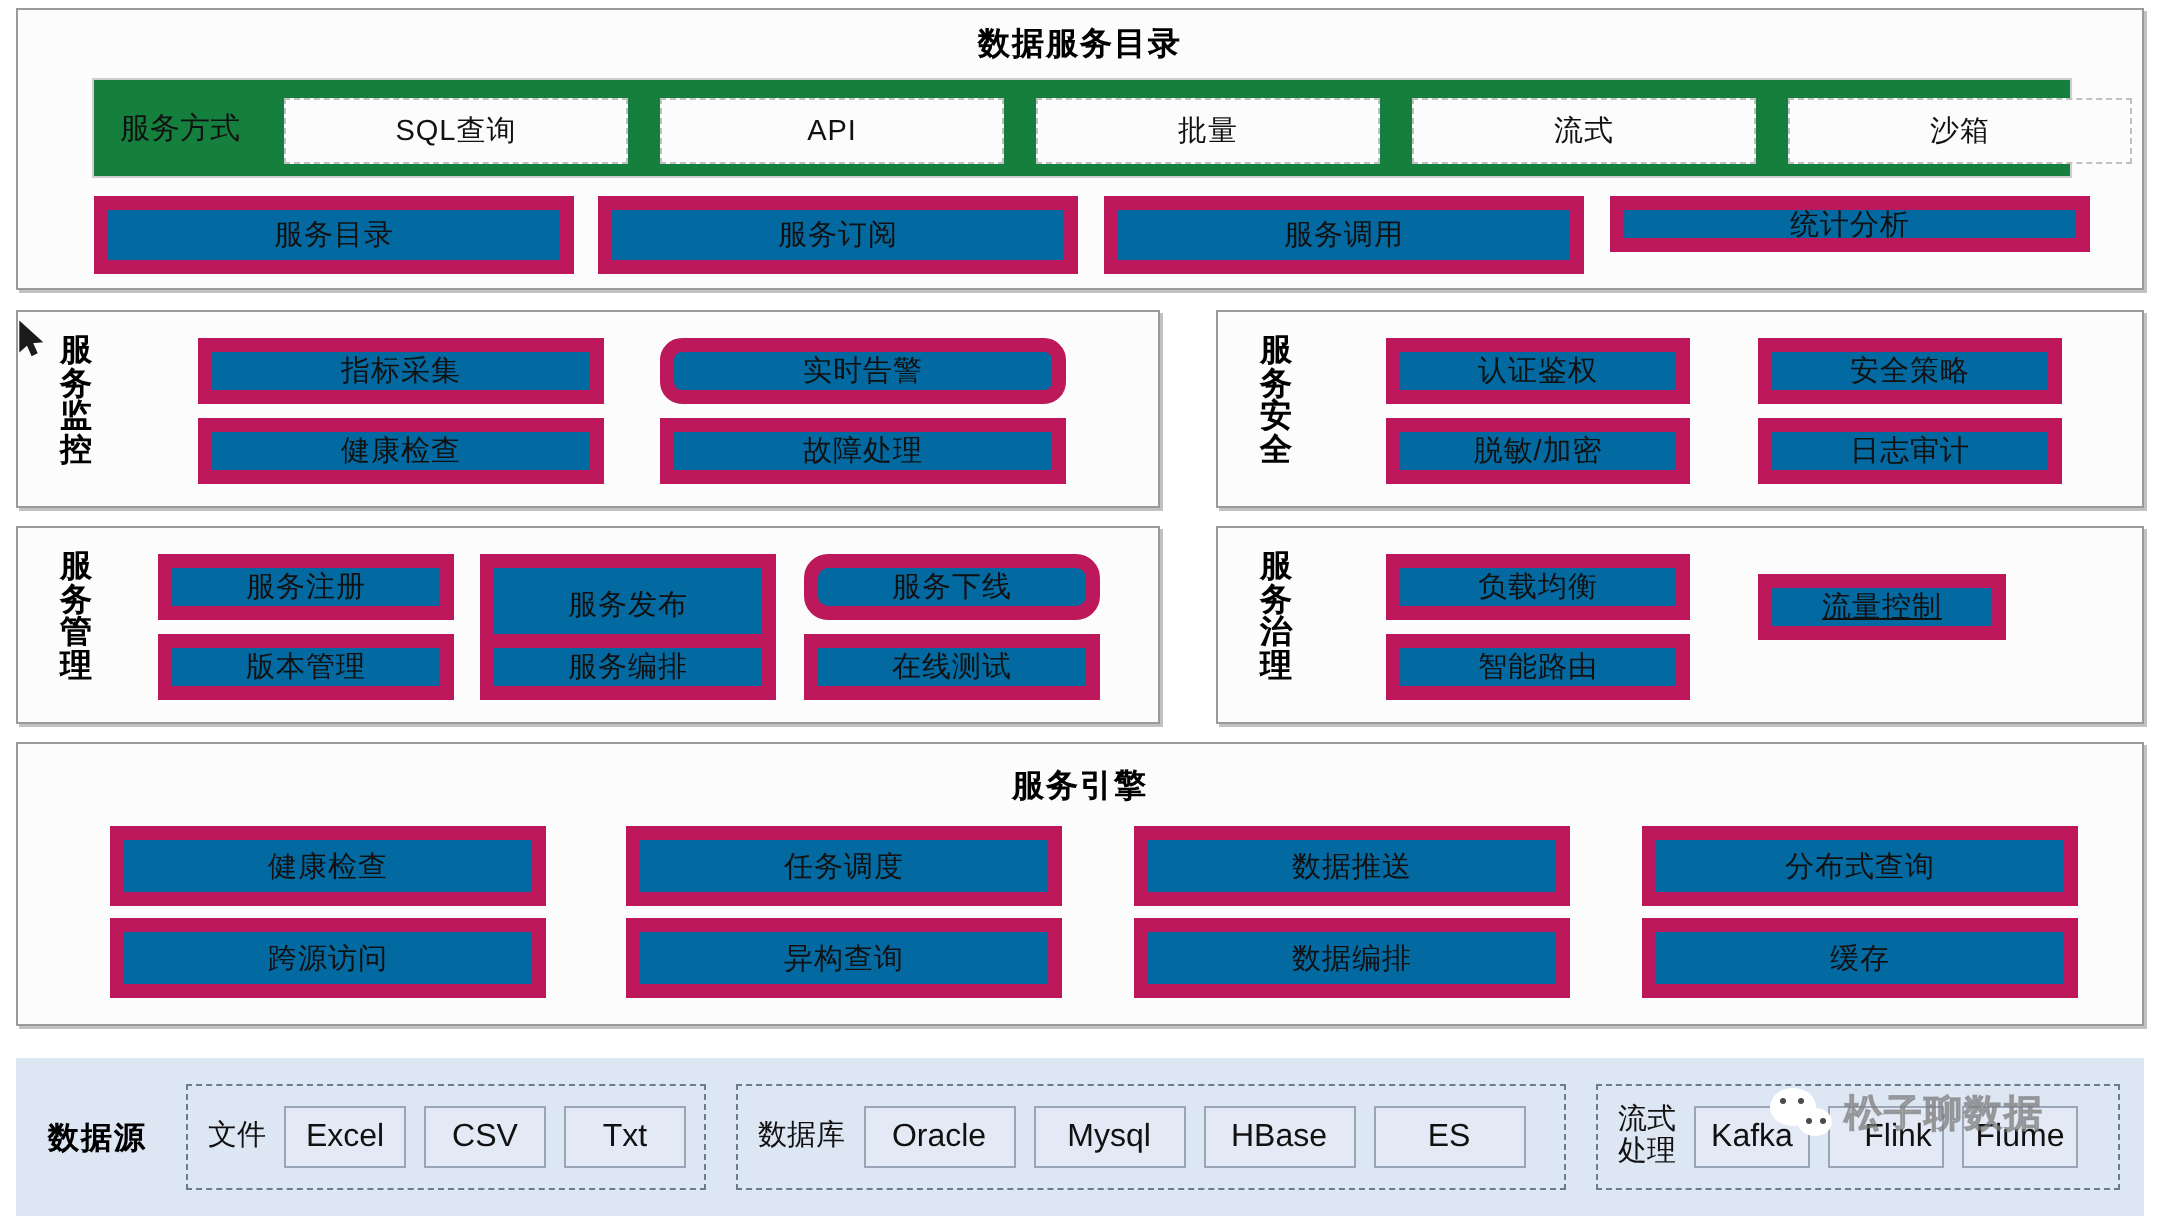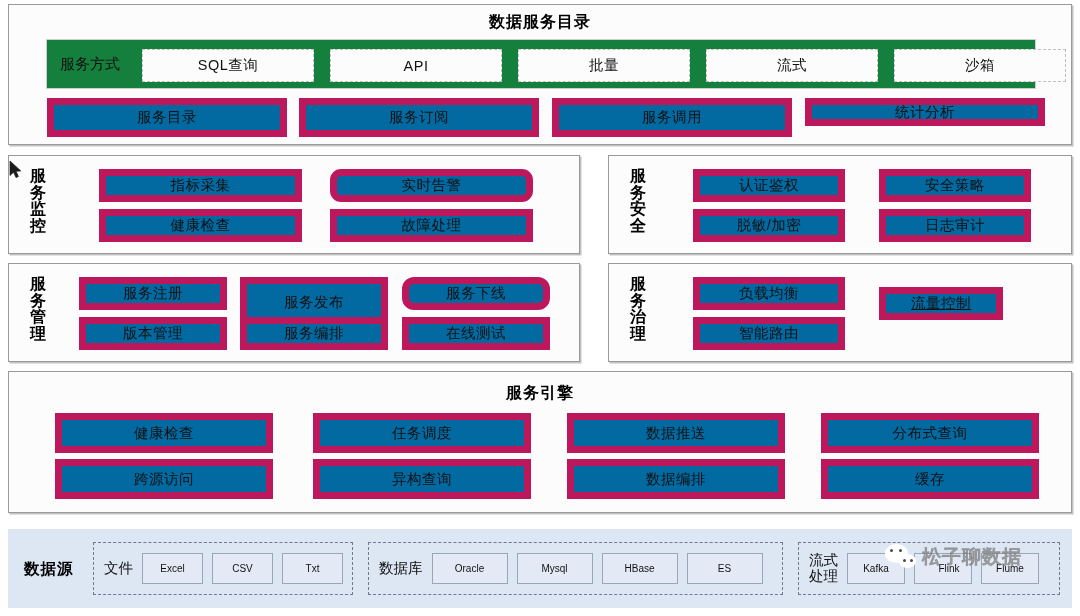--- a/index.html
+++ b/index.html
@@ -102,21 +102,21 @@
     text-align: center;
   }
   .ds-item {
     box-sizing: border-box;
     border: 1px solid #9aa6b8;
     background: #e3eaf5;
     height: 31px;
     display: flex;
     align-items: center;
     justify-content: center;
-    font-size: 10px;
+    font-size: 16px;
     color: #111;
     margin-right: 9px;
     padding: 0 4px;
   }
 
   
   #watermark {
     position: absolute;
     left: 885px;
     top: 540px;

